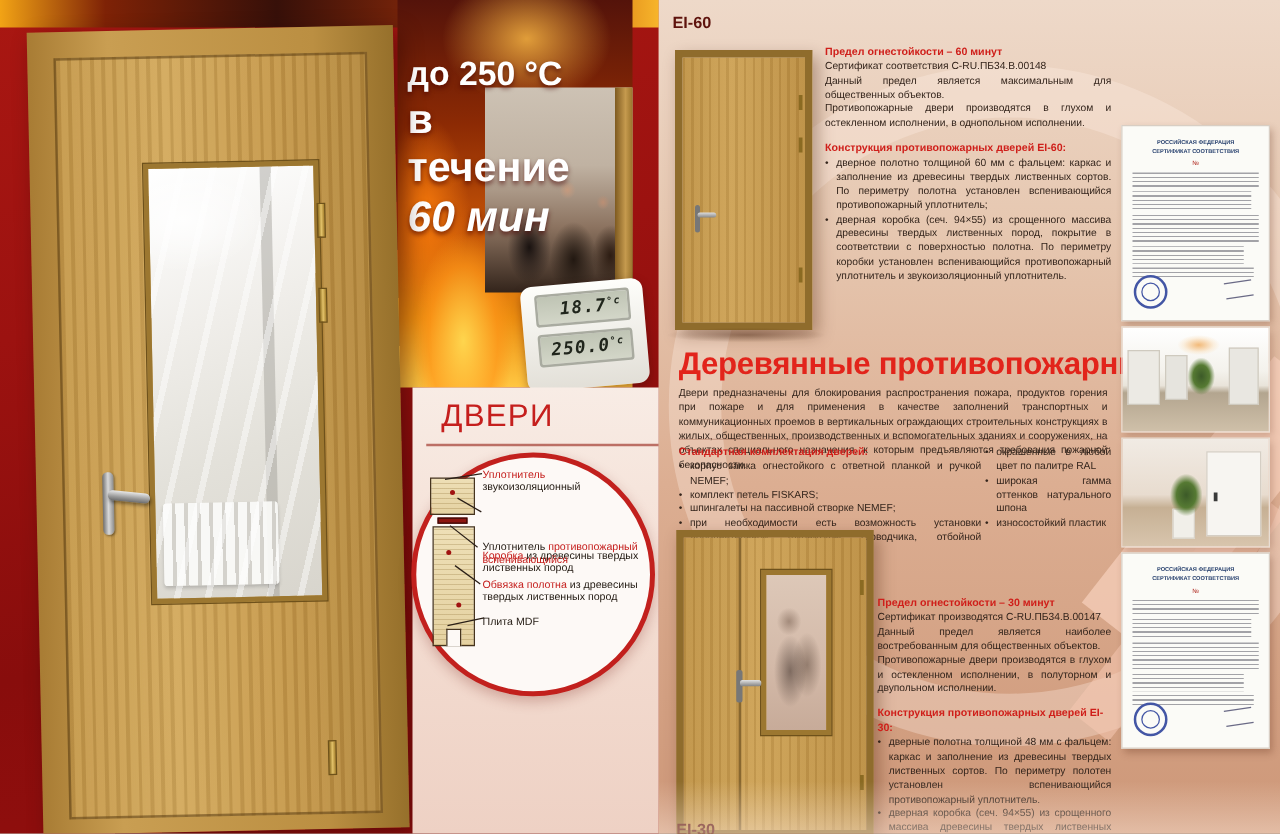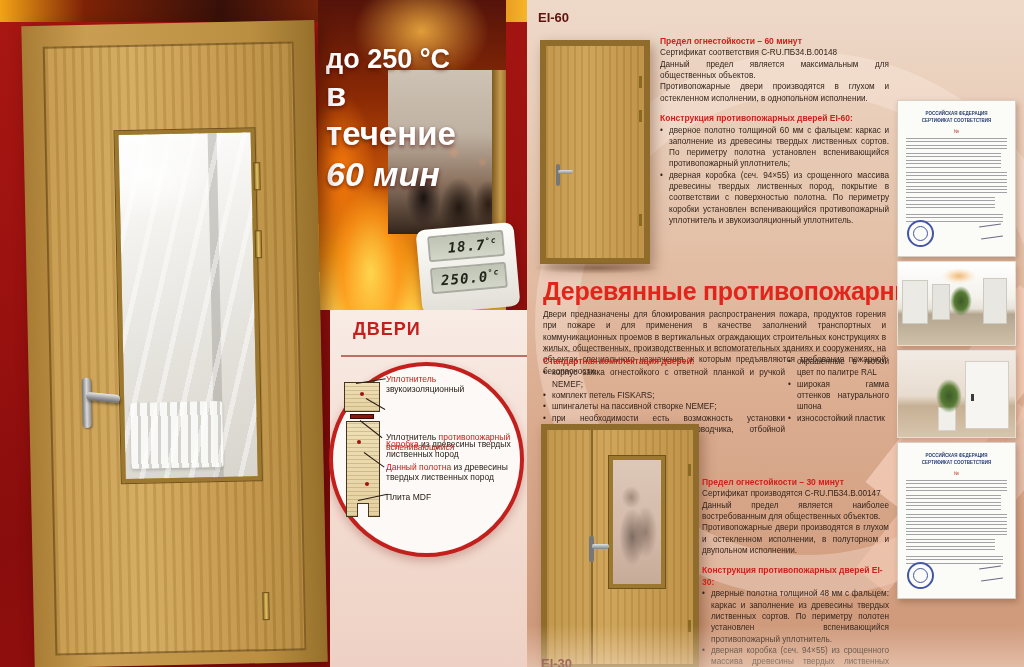--- a/index.html
+++ b/index.html
@@ -68,21 +68,21 @@
     background:linear-gradient(90deg,#6f6f6f,#d9d9d9 50%,#8a8a8a); box-shadow:1px 1px 2px rgba(0,0,0,.4); }
   .bd-handle-lever { position:absolute; left:34px; top:346px; width:34px; height:8px; border-radius:4px;
     background:linear-gradient(180deg,#e8e8e8,#9a9a9a 60%,#6c6c6c); transform:rotate(7deg);
     box-shadow:1px 2px 3px rgba(0,0,0,.4); }
   .bd-hinge { position:absolute; right:34px; width:7px; height:28px;
     background:linear-gradient(90deg,#8f6f22,#e3c269 50%,#a57f2c); border:1px solid #6e521a; }
 
   
   .pink-panel { position:absolute; left:330px; top:310px; width:197px; height:357px;
     background:linear-gradient(180deg,#f8ece5 0%,#f4ded3 45%,#eed1c4 100%); }
-  .dveri-title { position:absolute; left:353px; top:319px; font-size:18px; font-weight:bold;
+  .dveri-title { position:absolute; left:353px; top:319px; font-size:25px; font-weight:normal;
     color:#c51f1d; letter-spacing:1px; }
   .dveri-rule { position:absolute; left:341px; top:355px; width:186px; height:2px; background:#bc6f65; }
 
   .diagram-circle { position:absolute; left:329px; top:362px; width:195px; height:195px;
     border-radius:50%; background:#fdf9f6; border:4px solid #c2201d;
     box-shadow:0 4px 10px rgba(120,30,20,.28); }
   .cs-wood { background:
       repeating-linear-gradient(0deg, rgba(140,110,50,.28) 0 1px, rgba(0,0,0,0) 1px 4px),
       linear-gradient(180deg,#eedfb6,#e5d2a2); border:1px solid #46341e; position:absolute; }
   .cs-top  { left:344px; top:382px; width:36px; height:30px; }
@@ -245,21 +245,21 @@
     <div class="ll ll3"></div>
     <div class="ll ll4"></div>
     <div class="ll ll5"></div>
     <div class="dot" style="left:360px; top:392px;"></div>
     <div class="dot" style="left:357px; top:440px;"></div>
     <div class="dot" style="left:365px; top:482px;"></div>
 
     <div class="dlabel dl1"><span class="red a">Уплотнитель</span><span>звукоизоляционный</span></div>
     <div class="dlabel dl2"><span class="red">Коробка</span> <span>из древесины твердых лиственных пород</span></div>
     <div class="dlabel dl3"><span>Уплотнитель</span> <span class="red">противопожарный вспенивающийся</span></div>
-    <div class="dlabel dl4"><span class="red">Данный полотна</span> <span>из древесины твердых лиственных пород</span></div>
+    <div class="dlabel dl4"><span class="red">Обвязка полотна</span> <span>из древесины твердых лиственных пород</span></div>
     <div class="dlabel dl5"><span>Плита MDF</span></div>
   </div>
 
   <div class="right-page">
     <div class="watermark-ring"></div>
     <div class="swoosh sw1"></div>
     <div class="swoosh sw2"></div>
 
     <div class="door-tag ei60-tag">EI-60</div>
     <div class="cat-door ei60-door">

